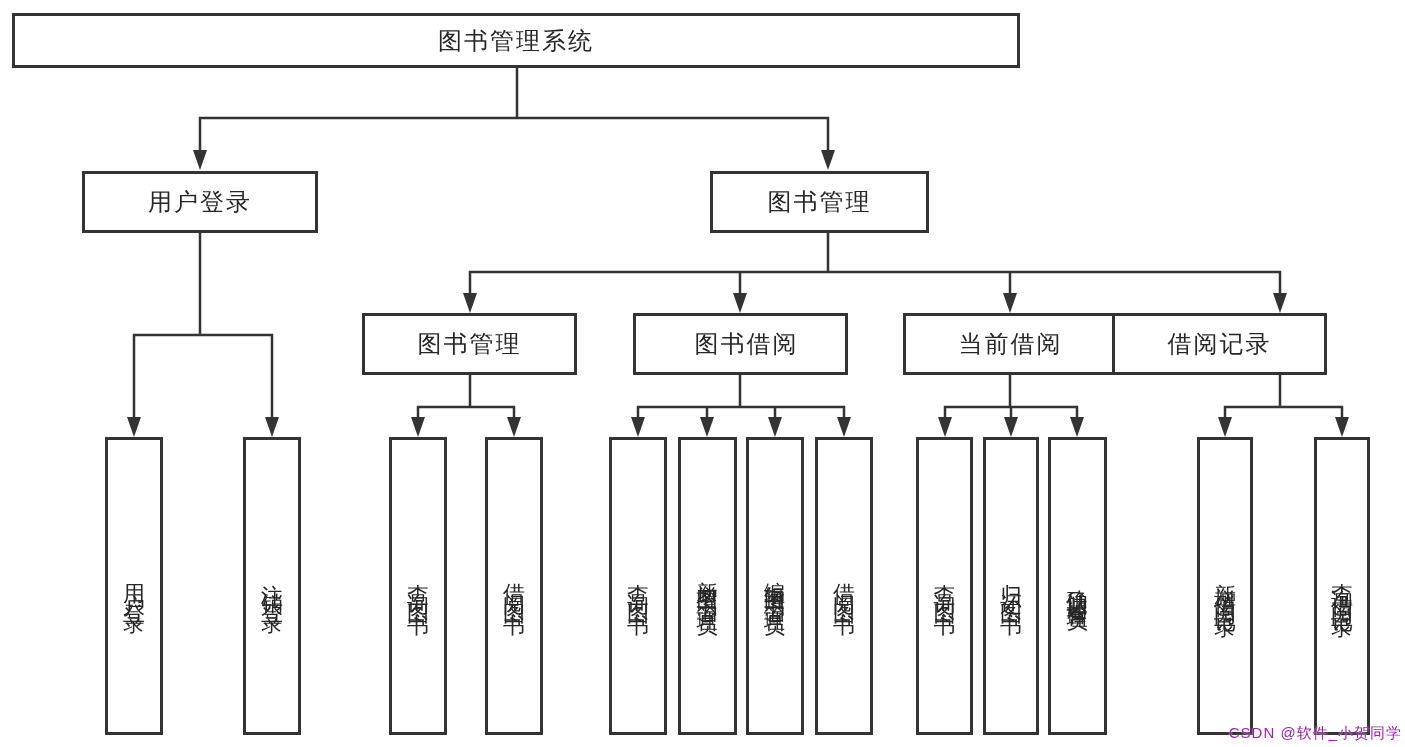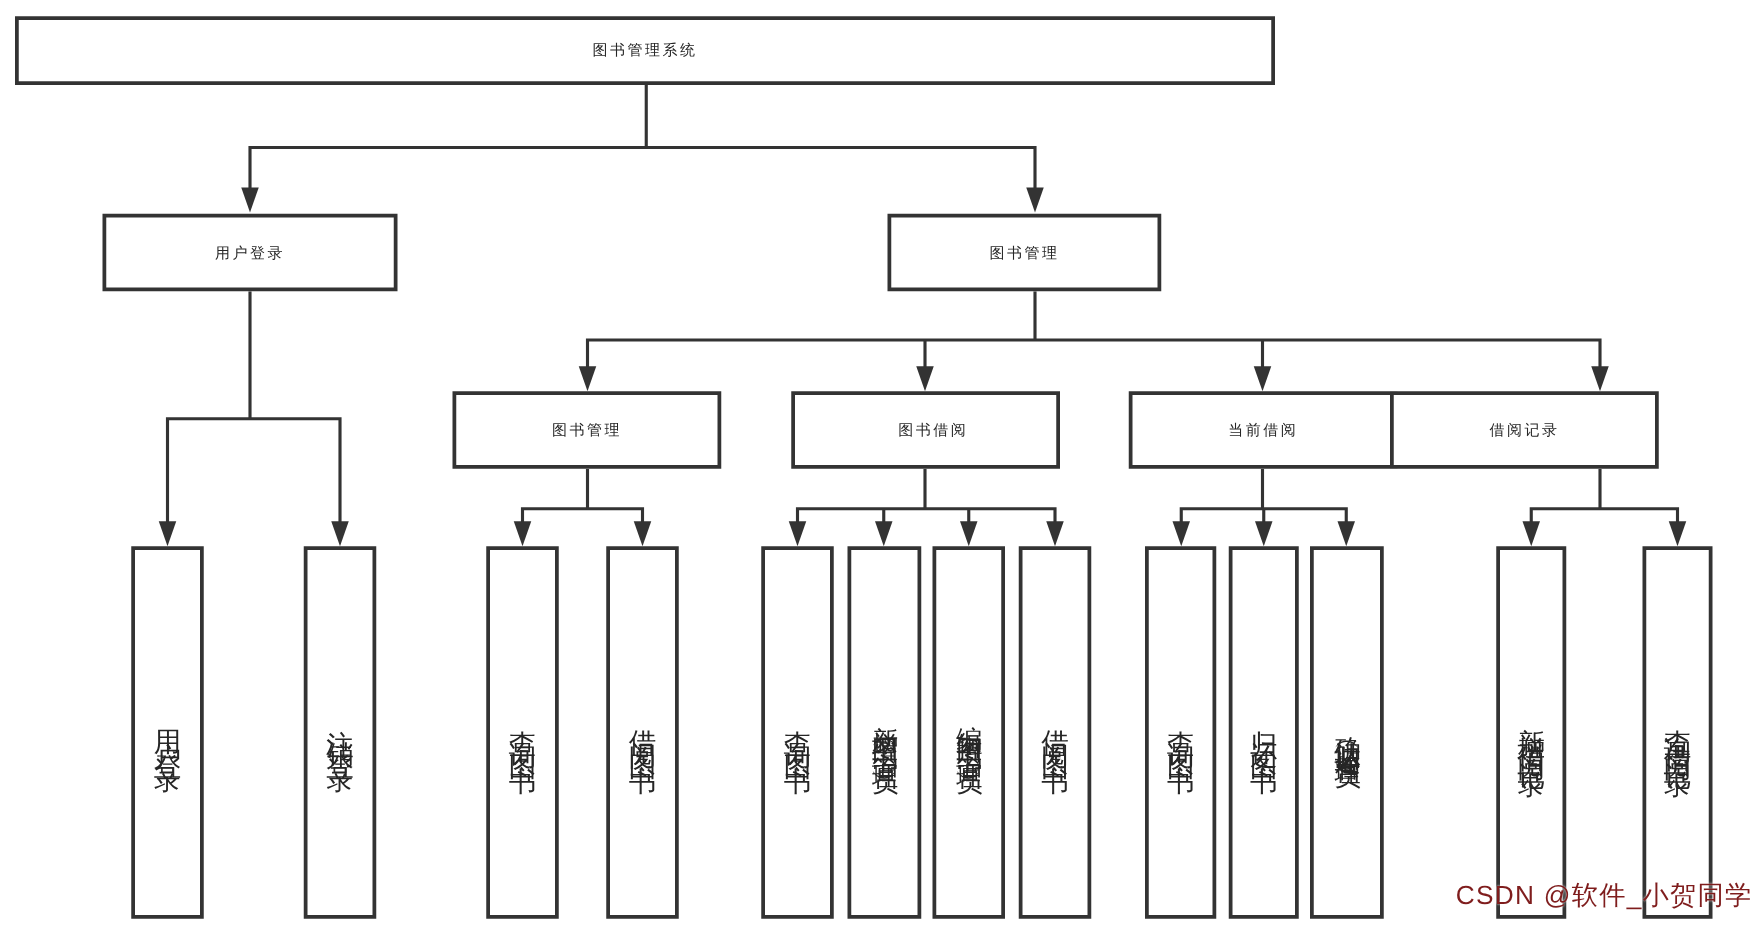--- a/index.html
+++ b/index.html
@@ -21,21 +21,21 @@
   .node {
     position: absolute;
     background: #ffffff;
     border: 3px solid #333333;
     box-sizing: border-box;
     display: flex;
     align-items: center;
     justify-content: center;
     z-index: 2;
   }
-  .h-node { font-size: 12px; letter-spacing: 2px; color: #262626; }
+  .h-node { font-size: 24px; letter-spacing: 2px; color: #262626; }
   .v-node span {
     writing-mode: vertical-rl;
     text-orientation: mixed;
     line-height: 1;
     color: #262626;
     white-space: nowrap;
   }
   .len4 span { font-size: 22px; letter-spacing: 10px; }
   .len6 span { font-size: 22px; letter-spacing: 7px; }
   .len8 span { font-size: 21px; letter-spacing: 5px; }
@@ -63,24 +63,24 @@
   .b4 { left: 815px;  width: 58px; }
   .c1 { left: 916px;  width: 57px; }
   .c2 { left: 983px;  width: 56px; }
   .c3 { left: 1048px; width: 59px; }
   .r1 { left: 1197px; width: 56px; }
   .r2 { left: 1314px; width: 56px; }
 
   .watermark {
     position: absolute;
     right: 3px;
-    top: 702px;
-    font-size: 21px;
+    top: 724px;
+    font-size: 15px;
     letter-spacing: 1px;
-    color: #7f1d1d;
+    color: #a21caf;
     z-index: 3;
     text-shadow: 0 0 2px #ffffff;
   }
 </style>
 </head>
 <body>
 
 <div class="canvas">
 
   <svg class="connectors" viewBox="0 0 1405 747" xmlns="http://www.w3.org/2000/svg" aria-hidden="true">

